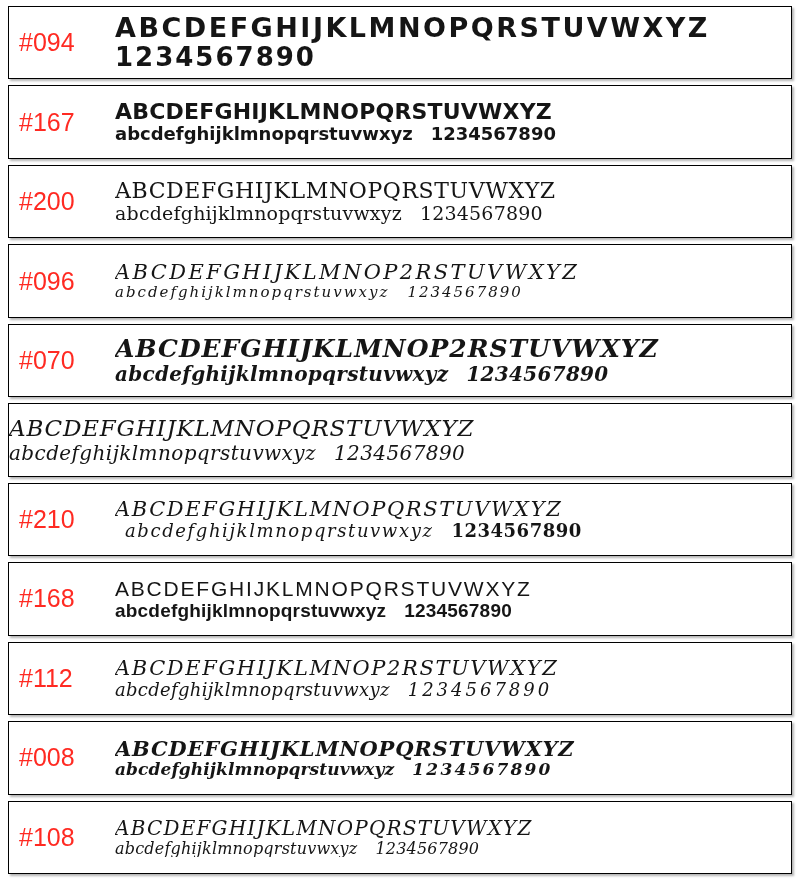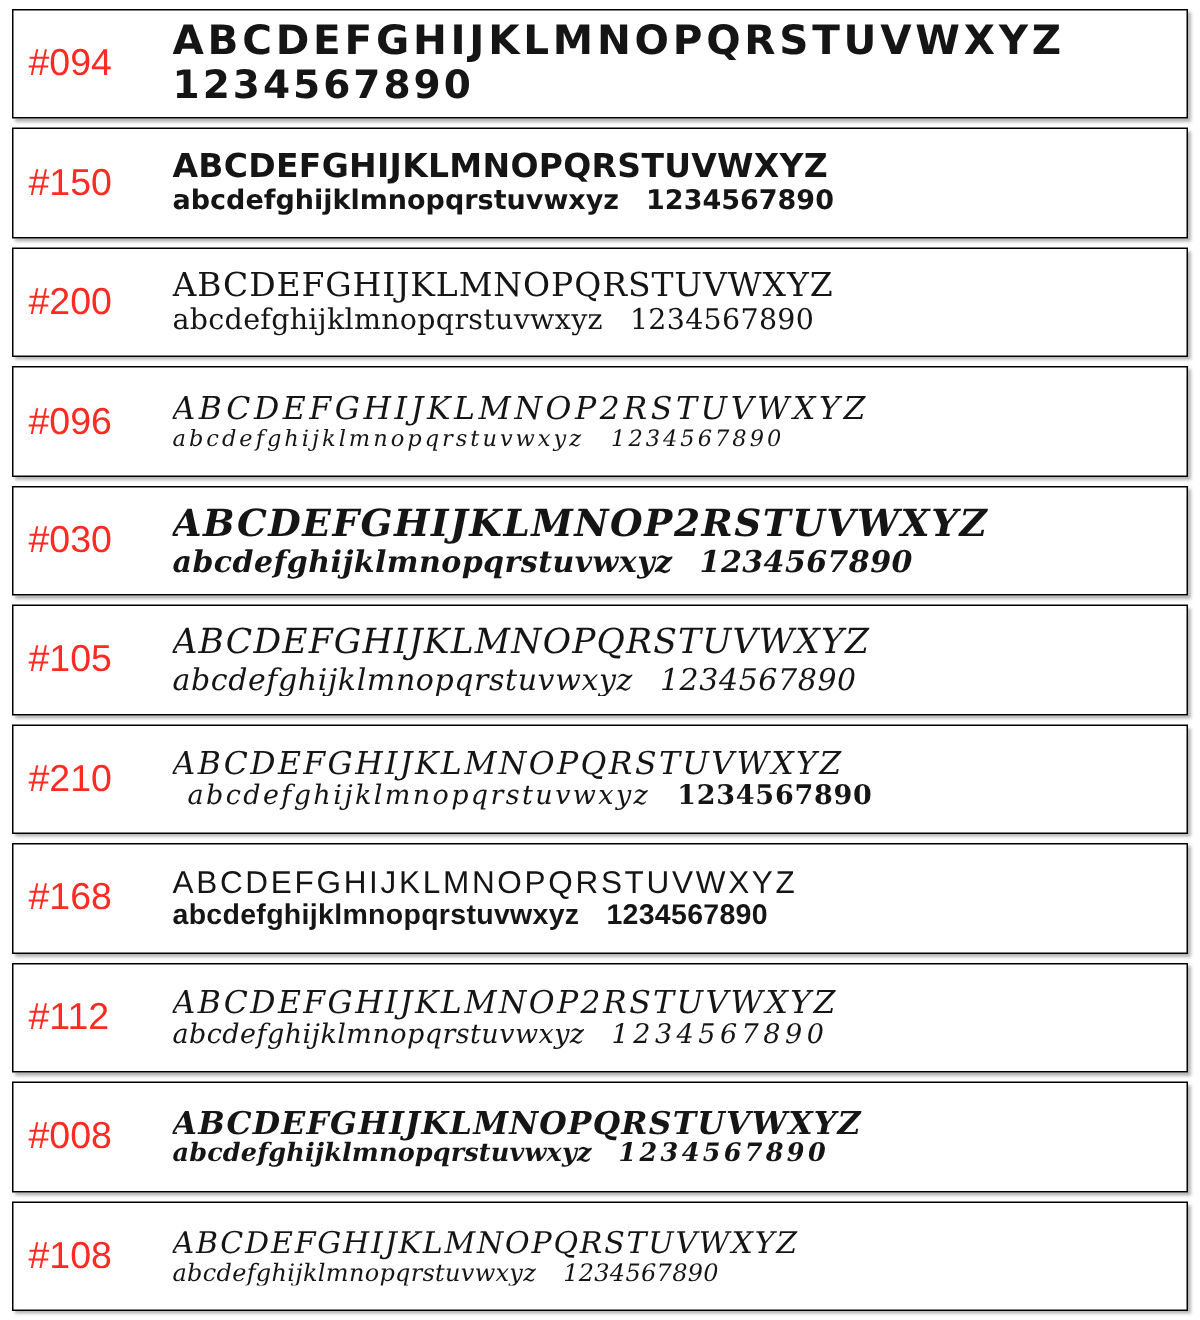--- a/index.html
+++ b/index.html
@@ -123,49 +123,48 @@
 
 <div id="sheet">
     <div class="font-row r094">
       <div class="code-cell">#094</div>
       <div class="sample-cell">
         <div class="line upper"><span>ABCDEFGHIJKLMNOPQRSTUVWXYZ</span></div>
         <div class="line lower"><span>1234567890</span></div>
       </div>
     </div>
     <div class="font-row r106">
-      <div class="code-cell">#150</div>
+      <div class="code-cell">#167</div>
       <div class="sample-cell">
         <div class="line upper"><span>ABCDEFGHIJKLMNOPQRSTUVWXYZ</span></div>
         <div class="line lower"><span>abcdefghijklmnopqrstuvwxyz</span><span class="digits">1234567890</span></div>
       </div>
     </div>
     <div class="font-row r100">
       <div class="code-cell">#200</div>
       <div class="sample-cell">
         <div class="line upper"><span>ABCDEFGHIJKLMNOPQRSTUVWXYZ</span></div>
         <div class="line lower"><span>abcdefghijklmnopqrstuvwxyz</span><span class="digits">1234567890</span></div>
       </div>
     </div>
     <div class="font-row r096">
       <div class="code-cell">#096</div>
       <div class="sample-cell">
         <div class="line upper"><span>ABCDEFGHIJKLMNOP2RSTUVWXYZ</span></div>
         <div class="line lower"><span>abcdefghijklmnopqrstuvwxyz</span><span class="digits">1234567890</span></div>
       </div>
     </div>
     <div class="font-row r050">
-      <div class="code-cell">#030</div>
+      <div class="code-cell">#070</div>
       <div class="sample-cell">
         <div class="line upper"><span>ABCDEFGHIJKLMNOP2RSTUVWXYZ</span></div>
         <div class="line lower"><span>abcdefghijklmnopqrstuvwxyz</span><span class="digits">1234567890</span></div>
       </div>
     </div>
     <div class="font-row r105">
-      <div class="code-cell">#105</div>
       <div class="sample-cell">
         <div class="line upper"><span>ABCDEFGHIJKLMNOPQRSTUVWXYZ</span></div>
         <div class="line lower"><span>abcdefghijklmnopqrstuvwxyz</span><span class="digits">1234567890</span></div>
       </div>
     </div>
     <div class="font-row r113">
       <div class="code-cell">#210</div>
       <div class="sample-cell">
         <div class="line upper"><span>ABCDEFGHIJKLMNOPQRSTUVWXYZ</span></div>
         <div class="line lower"><span>abcdefghijklmnopqrstuvwxyz</span><span class="digits">1234567890</span></div>

